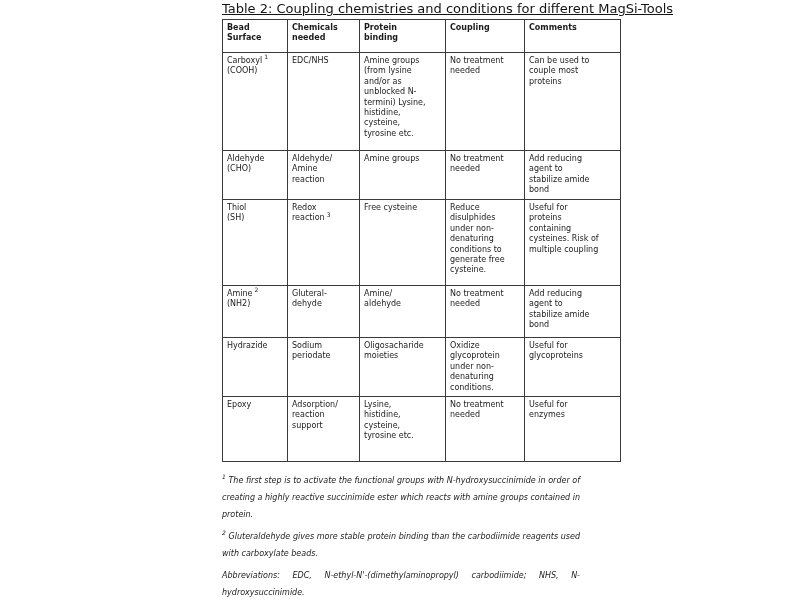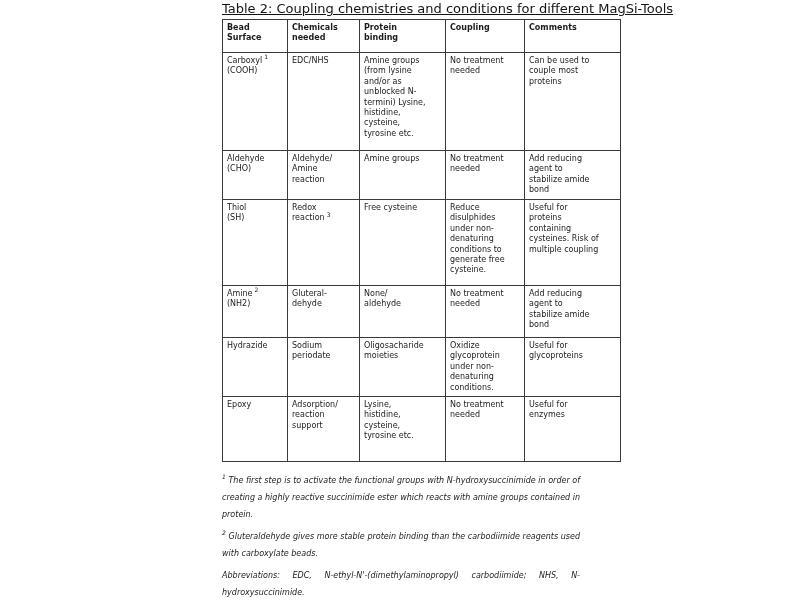--- a/index.html
+++ b/index.html
@@ -98,21 +98,21 @@
         <td>Useful for
 proteins
 containing
 cysteines. Risk of
 multiple coupling</td>
       </tr>
       <tr class="r3">
         <td><span>Amine</span><sup class="mk">2</sup><div>(NH2)</div></td>
         <td><span>Gluteral-
 dehyde</span><sup class="mk"></sup></td>
-        <td>None/
+        <td>Amine/
 aldehyde</td>
         <td>No treatment
 needed</td>
         <td>Add reducing
 agent to
 stabilize amide
 bond</td>
       </tr>
       <tr class="r5">
         <td><span>Hydrazide</span><sup class="mk"></sup><div></div></td>

